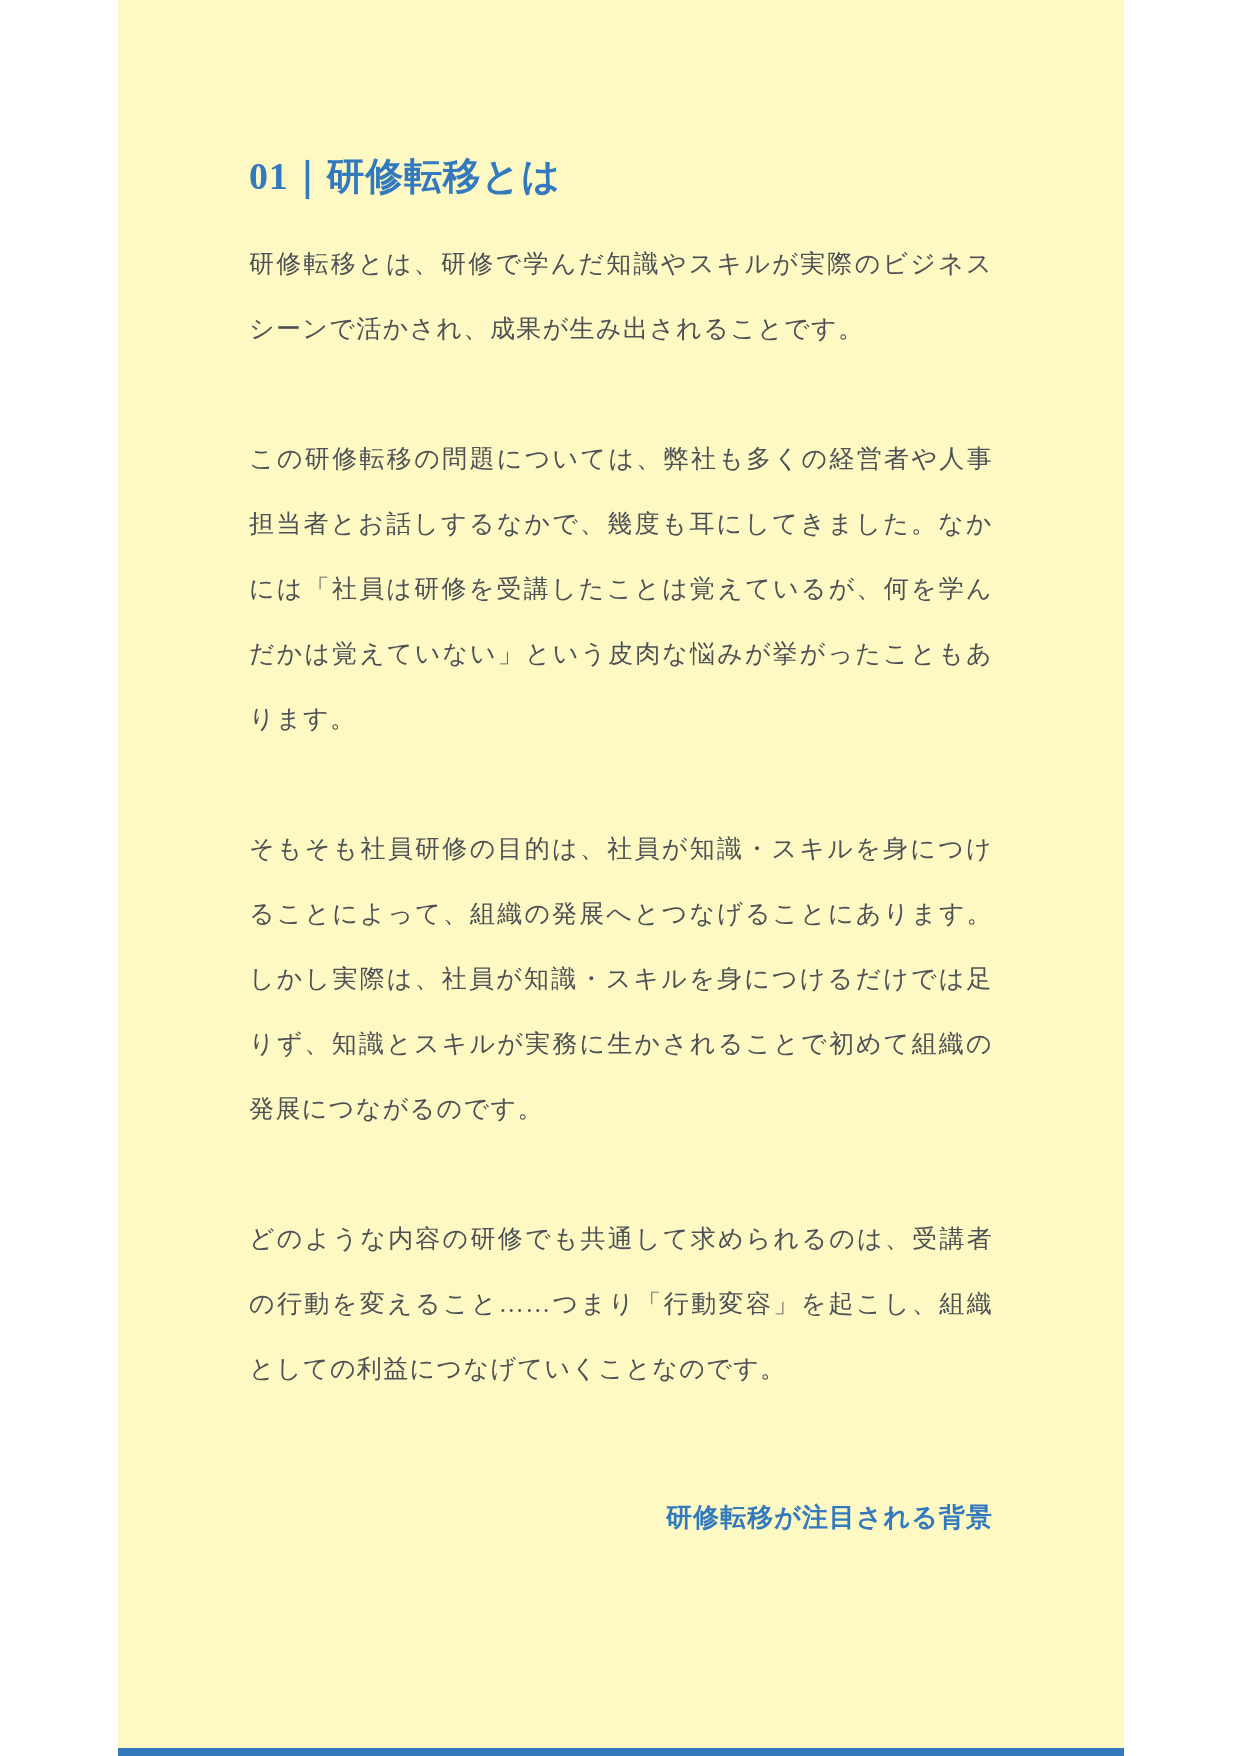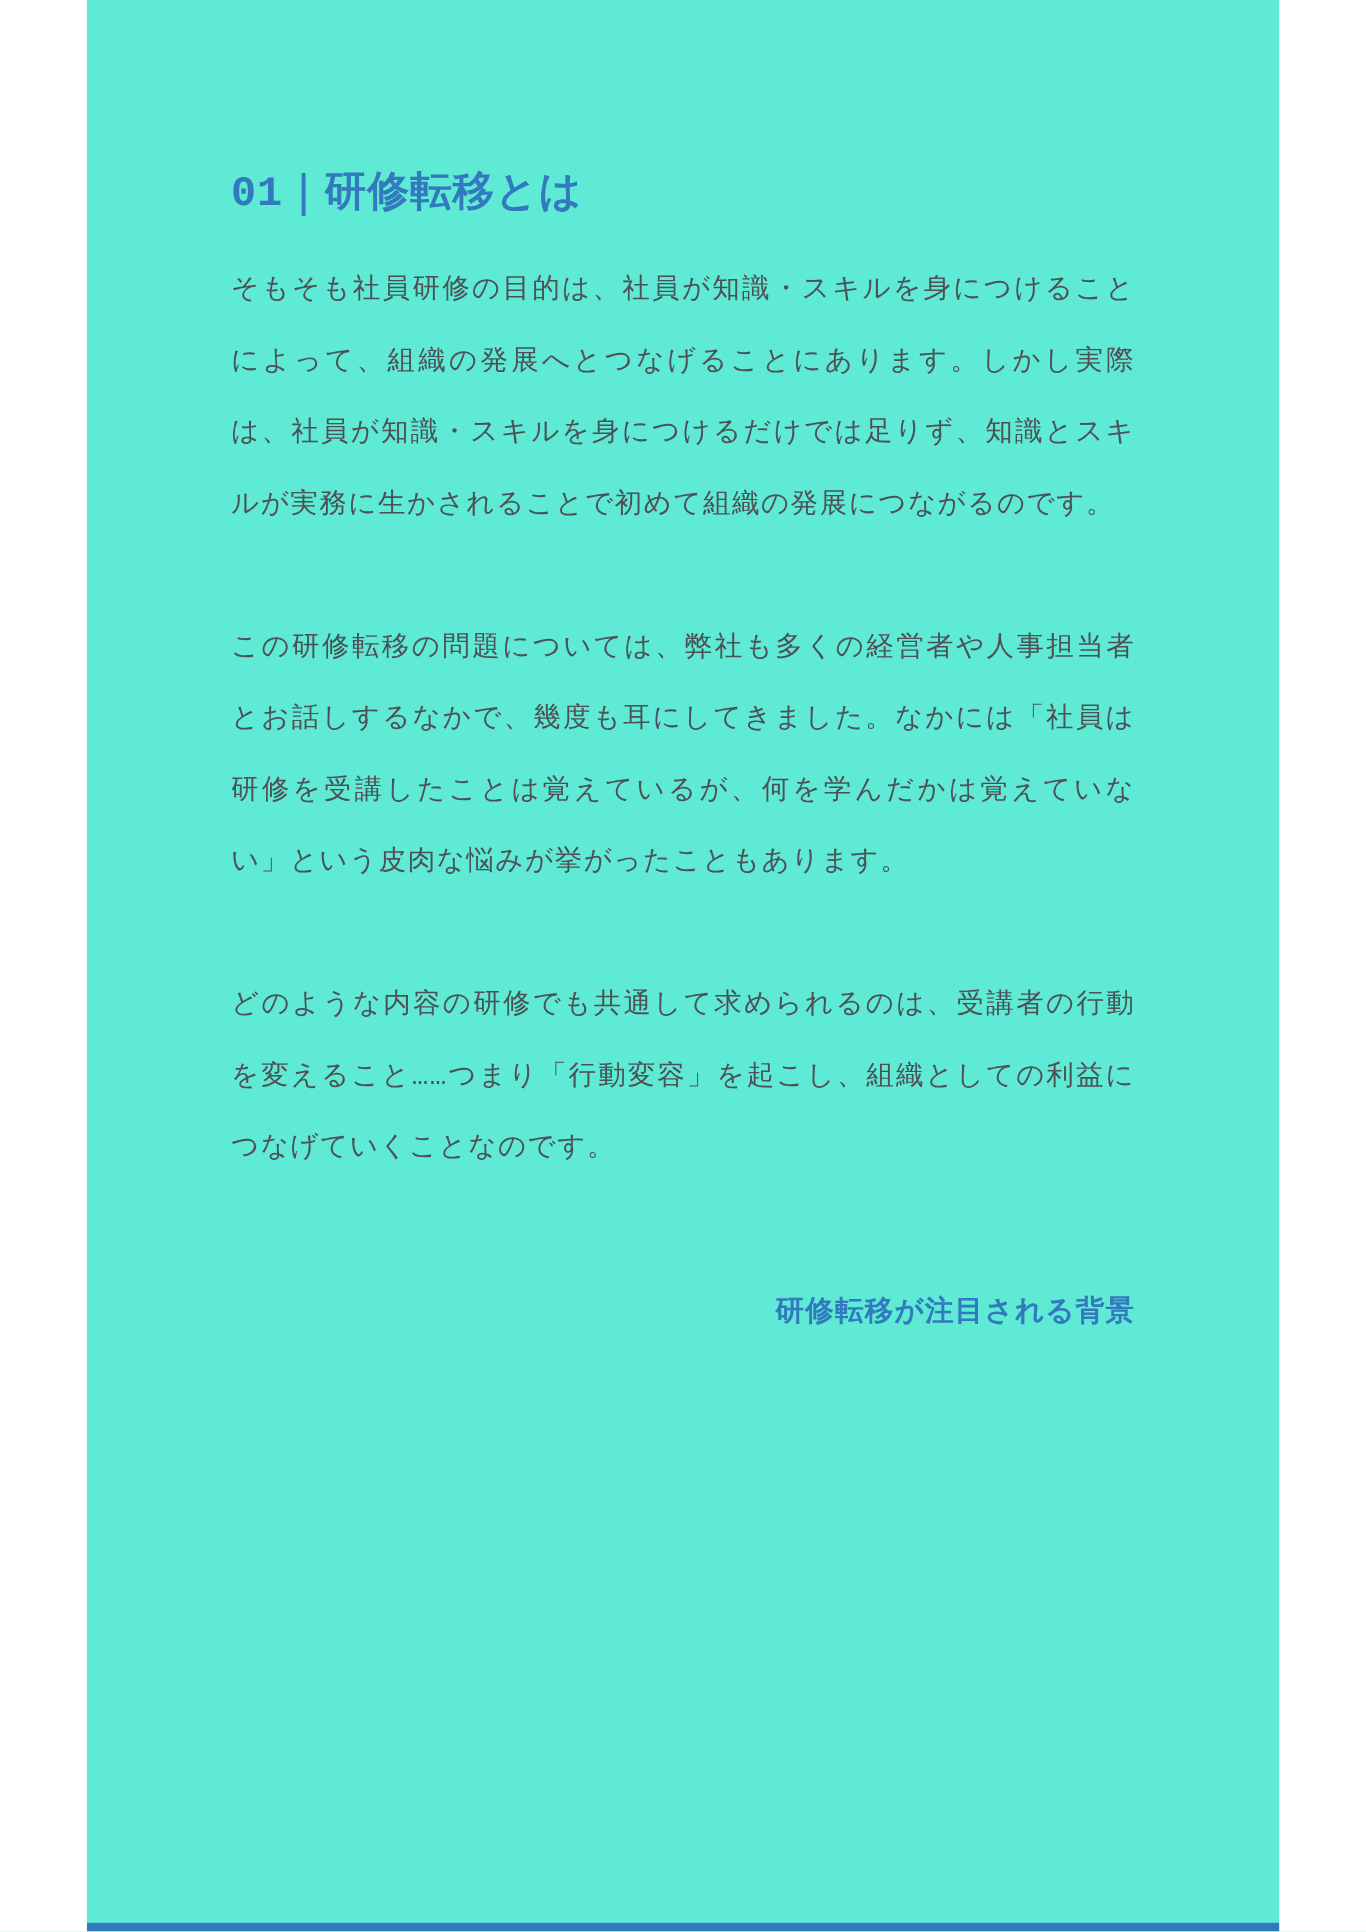--- a/index.html
+++ b/index.html
@@ -2,26 +2,26 @@
 <html lang="ja"><head>
 <meta charset="utf-8">
 <style>
   html, body {
     margin: 0;
     padding: 0;
     background: #ffffff;
   }
   .page {
     position: relative;
-    width: 1084px;
+    width: 1006px;
     height: 1756px;
     margin: 0 auto;
-    background: #5eead4;
+    background: #fef9c3;
     overflow: hidden;
-    font-family: Liberation Mono, monospace;
+    font-family: Liberation Serif, serif;
   }
   .content {
     box-sizing: border-box;
     padding: 153px 131px 0 131px;
   }
   .section-heading {
     margin: 0 0 30px 0;
     font-size: 38px;
     line-height: 1.25;
     font-weight: 700;
@@ -56,24 +56,25 @@
   }
 </style>
 </head>
 <body>
 
 <div class="page">
   <div class="content">
 
     <h1 class="section-heading">01｜研修転移とは</h1>
 
+    <p class="body-paragraph">研修転移とは、研修で学んだ知識やスキルが実際のビジネスシーンで活かされ、成果が生み出されることです。</p>
+
+    <p class="body-paragraph">この研修転移の問題については、弊社も多くの経営者や人事担当者とお話しするなかで、幾度も耳にしてきました。なかには「社員は研修を受講したことは覚えているが、何を学んだかは覚えていない」という皮肉な悩みが挙がったこともあります。</p>
 
     <p class="body-paragraph">そもそも社員研修の目的は、社員が知識・スキルを身につけることによって、組織の発展へとつなげることにあります。しかし実際は、社員が知識・スキルを身につけるだけでは足りず、知識とスキルが実務に生かされることで初めて組織の発展につながるのです。</p>
-
-    <p class="body-paragraph">この研修転移の問題については、弊社も多くの経営者や人事担当者とお話しするなかで、幾度も耳にしてきました。なかには「社員は研修を受講したことは覚えているが、何を学んだかは覚えていない」という皮肉な悩みが挙がったこともあります。</p>
 
     <p class="body-paragraph">どのような内容の研修でも共通して求められるのは、受講者の行動を変えること……つまり「行動変容」を起こし、組織としての利益につなげていくことなのです。</p>
 
     <h2 class="sub-heading">研修転移が注目される背景</h2>
 
 
   </div>
 
   <div class="footer-bar"></div>
 </div>

